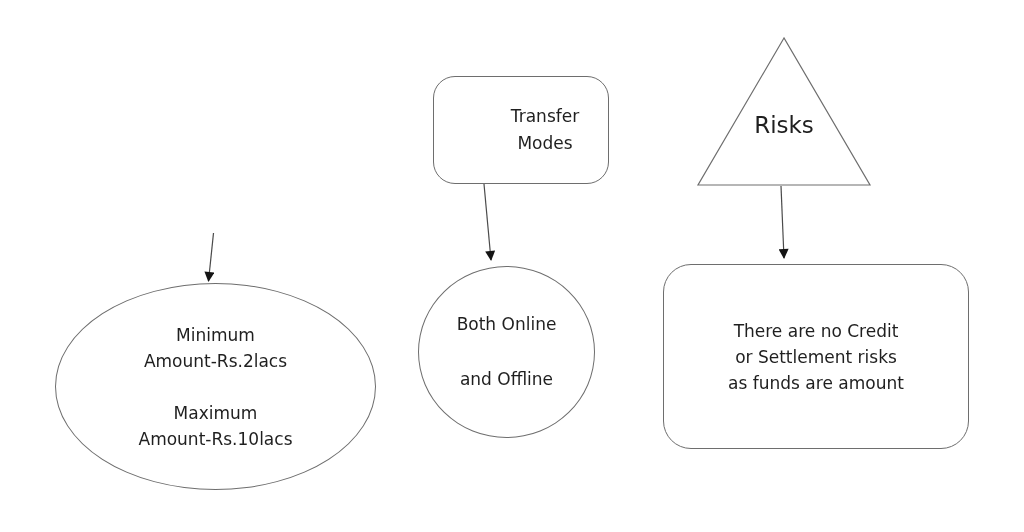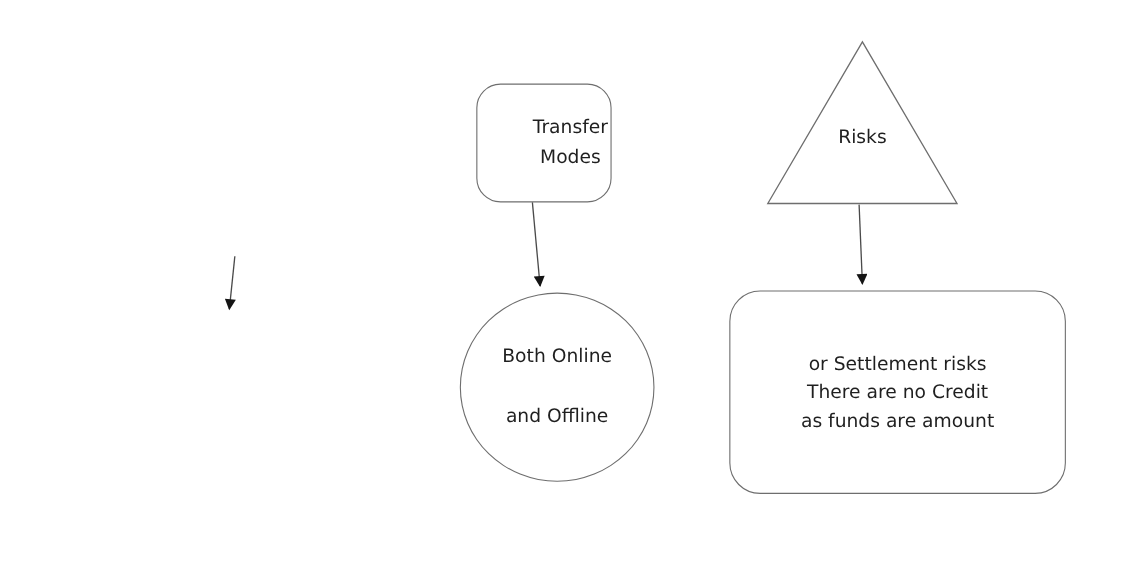--- a/index.html
+++ b/index.html
@@ -34,21 +34,21 @@
   .threshold-shape .ln { line-height: 31px; }
 
   .limits-ellipse {
     left: 55px; top: 283px; width: 321px; height: 207px;
     border-radius: 50%;
   }
   .limits-ellipse .ln { line-height: 26px; }
   .spacer { height: 26px; }
 
   .transfer-box {
-    left: 433px; top: 76px; width: 123px; height: 108px;
+    left: 433px; top: 76px; width: 176px; height: 108px;
     border-radius: 22px;
     padding-left: 48px;
   }
   .transfer-box .ln { line-height: 27px; }
 
   .modes-circle {
     left: 418px; top: 266px; width: 177px; height: 172px;
     border-radius: 50%;
     gap: 28px;
   }
@@ -57,21 +57,21 @@
   .risk-detail-box {
     left: 663px; top: 264px; width: 306px; height: 185px;
     border-radius: 28px;
   }
   .risk-detail-box .ln { line-height: 26px; }
 
   .triangle-label {
     position: absolute;
     left: 734px; top: 111px; width: 100px; height: 28px;
     display: flex; align-items: center; justify-content: center;
-    font-size: 17px;
+    font-size: 23px;
     z-index: 2;
   }
 
   .connector-layer {
     position: absolute;
     left: 0; top: 0; width: 1024px; height: 532px;
     z-index: 2;
     pointer-events: none;
   }
   .triangle-layer {
@@ -80,39 +80,46 @@
     z-index: 1;
     pointer-events: none;
   }
 </style>
 </head>
 <body>
 
 <div class="canvas">
 
 
+  <div class="shape limits-ellipse">
+    <span class="ln">Minimum</span>
+    <span class="ln">Amount-Rs.2lacs</span>
+    <span class="ln spacer"></span>
+    <span class="ln">Maximum</span>
+    <span class="ln">Amount-Rs.10lacs</span>
+  </div>
 
   <div class="shape transfer-box">
     <span class="ln">Transfer</span>
     <span class="ln">Modes</span>
   </div>
 
   <div class="shape modes-circle">
     <span class="ln">Both Online</span>
     <span class="ln">and Offline</span>
   </div>
 
   <svg class="triangle-layer" viewBox="0 0 1024 532" xmlns="http://www.w3.org/2000/svg">
     <polygon points="784,38 698,185 870,185" fill="#ffffff" stroke="#6e6e6e" stroke-width="1.2"></polygon>
   </svg>
   <div class="triangle-label">Risks</div>
 
   <div class="shape risk-detail-box">
+    <span class="ln">There are no Credit</span>
     <span class="ln">or Settlement risks</span>
-    <span class="ln">There are no Credit</span>
     <span class="ln">as funds are amount</span>
   </div>
 
   <svg class="connector-layer" viewBox="0 0 1024 532" xmlns="http://www.w3.org/2000/svg">
     <defs>
       <marker id="arrowhead" viewBox="0 0 10 10" refX="9" refY="5" markerWidth="12" markerHeight="10" markerUnits="userSpaceOnUse" orient="auto">
         <path d="M0,0 L10,5 L0,10 Z" fill="#141414"></path>
       </marker>
     </defs>
     <line x1="213.5" y1="233" x2="208.5" y2="281" stroke="#4a4a4a" stroke-width="1.2" marker-end="url(#arrowhead)"></line>

